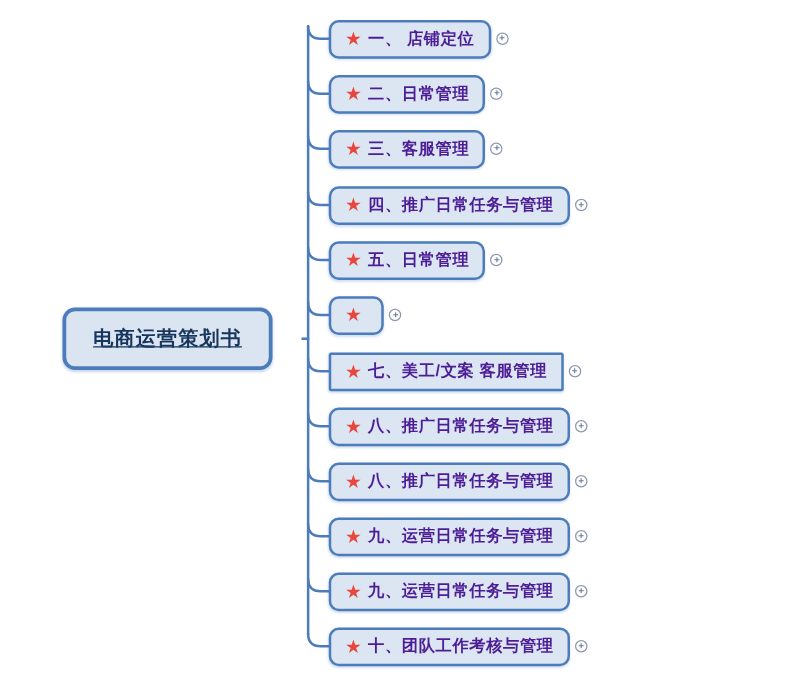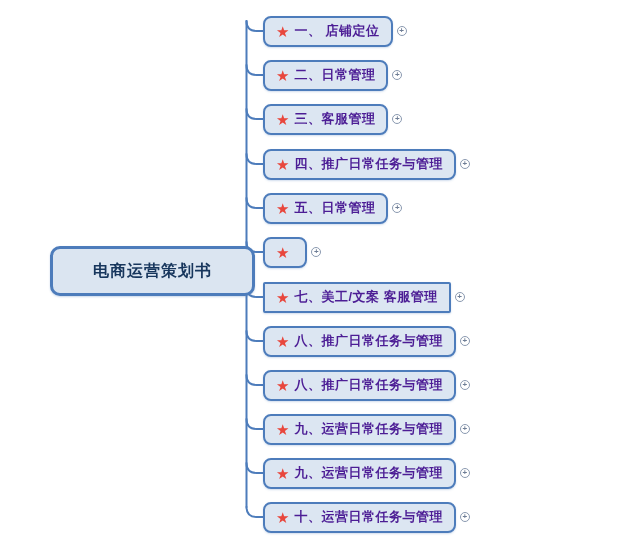--- a/index.html
+++ b/index.html
@@ -10,35 +10,36 @@
     background: #ffffff;
     overflow: hidden;
     font-family: "Liberation Sans", sans-serif;
   }
   #wires { position: absolute; left: 0; top: 0; }
 
   .root {
     position: absolute;
     left: 50px;
     top: 246px;
-    width: 205px;
+    width: 168px;
     height: 50px;
     box-sizing: border-box;
     background: #dbe5f1;
     border: 3px solid #4d7cbb;
     border-radius: 10px;
     display: flex;
     align-items: center;
     justify-content: center;
     font-size: 16px;
     font-weight: bold;
     letter-spacing: 1px;
     color: #17365d;
     box-shadow: 0 1px 2px rgba(77,124,187,0.30);
     cursor: default;
+    text-decoration: underline;
   }
 
   .row {
     position: absolute;
     left: 263px;
     height: 32px;
     display: flex;
     align-items: center;
   }
   .topic {
@@ -179,18 +180,18 @@
       <div class="row" style="top: 457px;">
         <div class="topic">
           <span class="star">★</span>
           <span class="label">九、运营日常任务与管理</span>
         </div>
         <div class="expand">+</div>
       </div>
       <div class="row" style="top: 501px;">
         <div class="topic">
           <span class="star">★</span>
-          <span class="label">十、运营日常任务与管理</span>
+          <span class="label">十、团队工作考核与管理</span>
         </div>
         <div class="expand">+</div>
       </div>
     </div>
 </div>
 
 </body></html>

